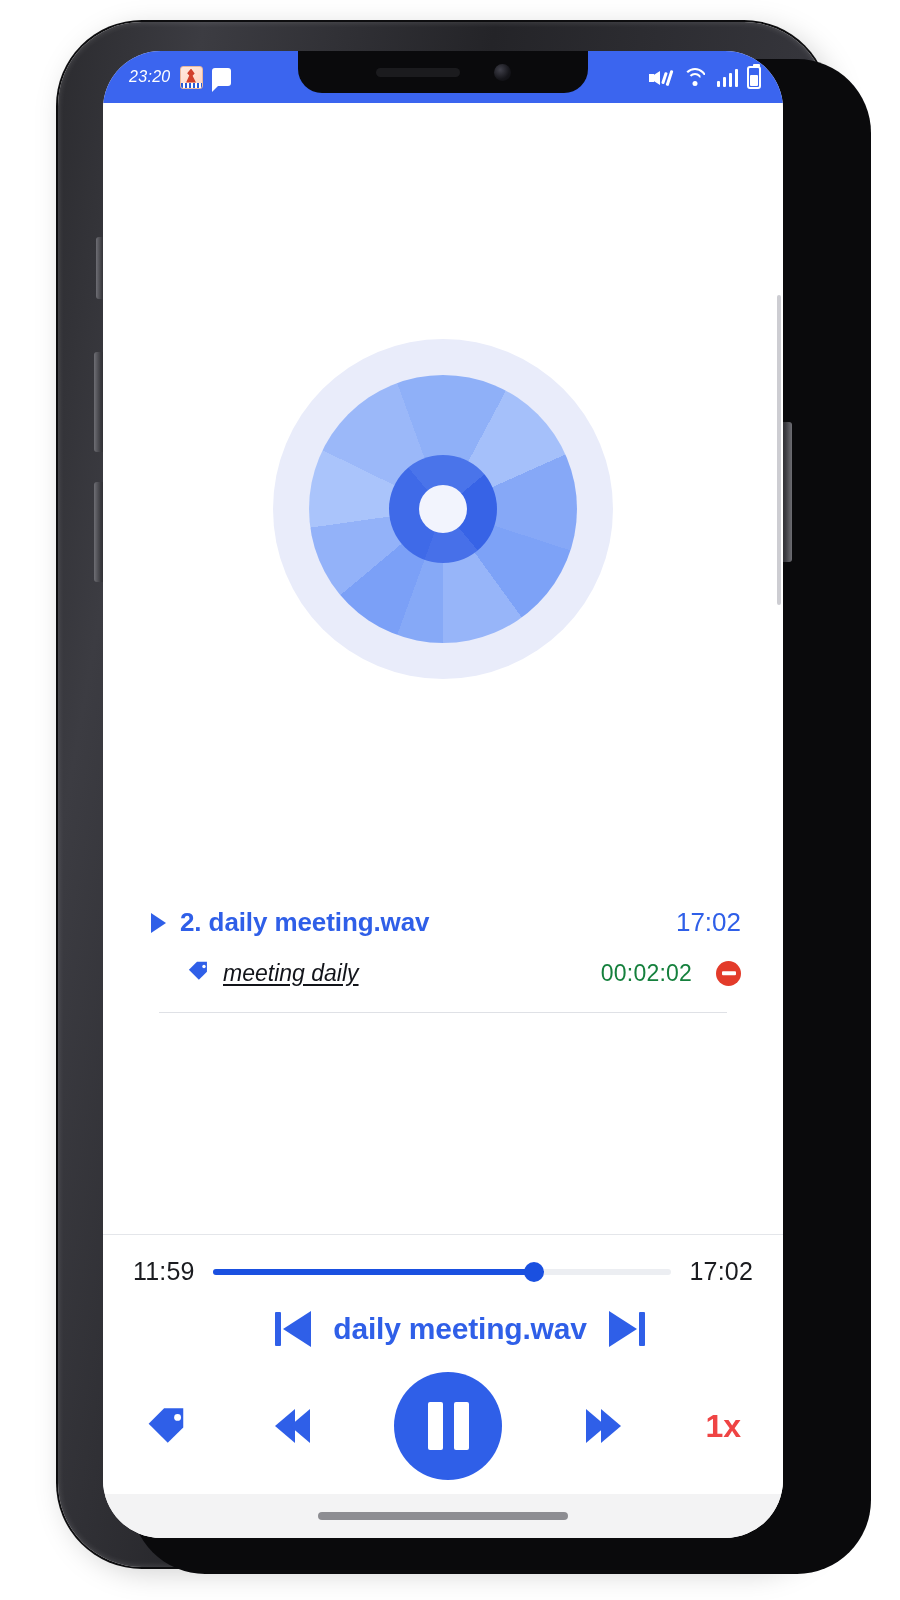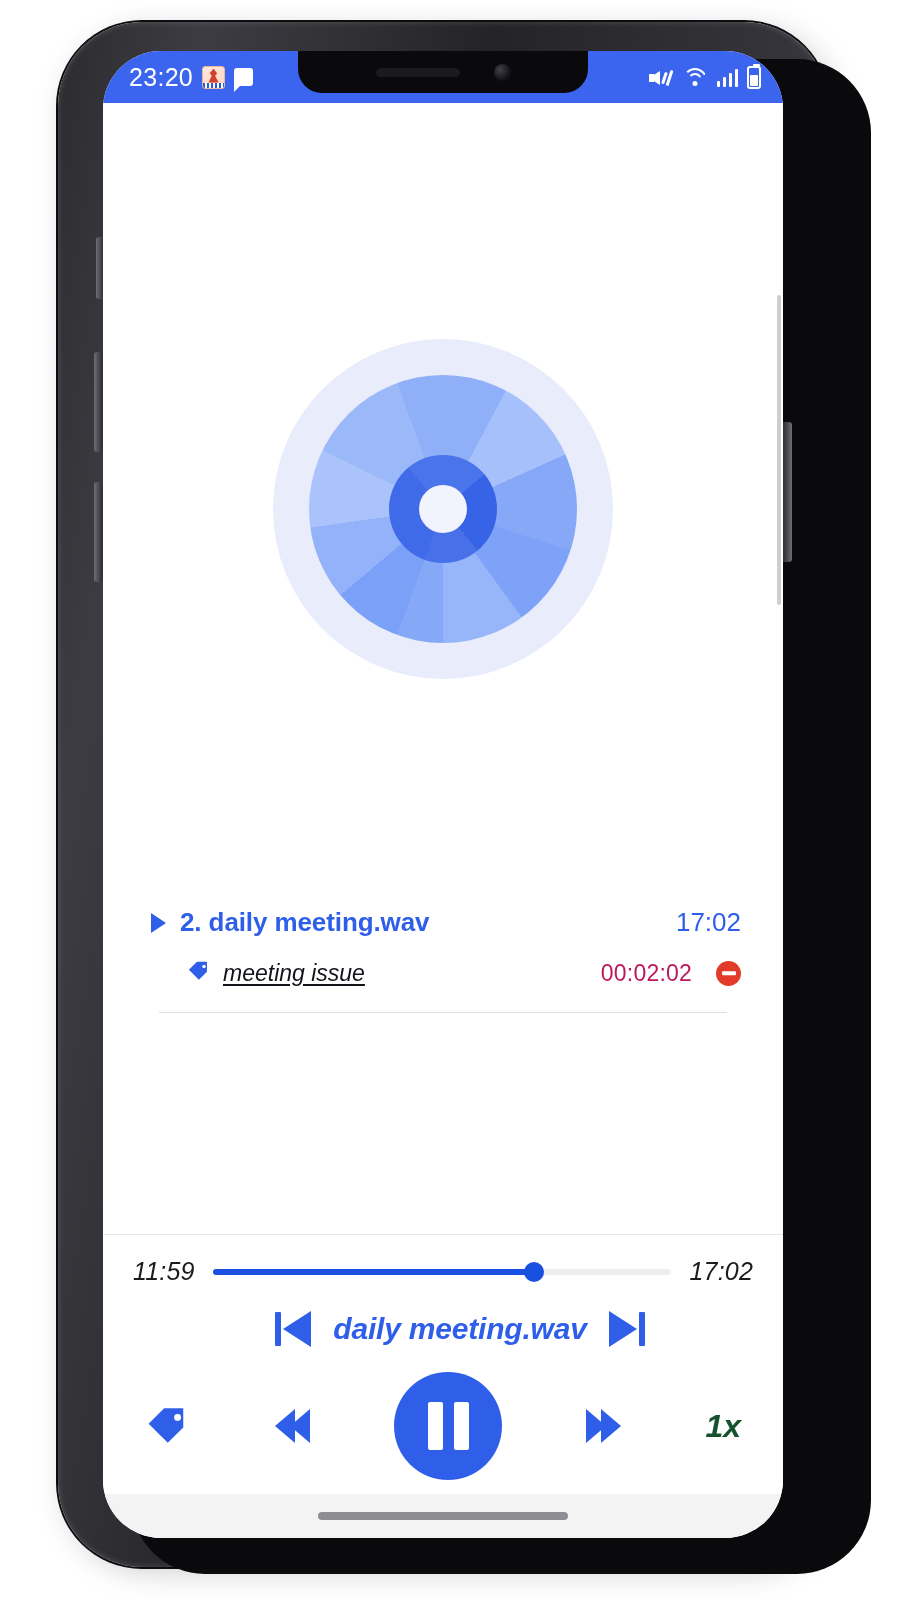--- a/index.html
+++ b/index.html
@@ -78,24 +78,25 @@
     background: #3b65ef;
     flex: 0 0 auto;
     display: flex;
     align-items: center;
     justify-content: space-between;
     padding: 0 22px 0 26px;
     color: #ffffff;
   }
   .status-left { display: flex; align-items: center; gap: 9px; }
   .status-time {
-    font-size: 25px;
+    font-size: 16px;
     font-weight: 400;
     letter-spacing: 0.3px;
     color: #ffffff;
+    font-style: italic;
   }
   .app-mini-icon {
     width: 23px; height: 23px;
     border-radius: 3px;
     background: linear-gradient(145deg,#ffe9e0,#ffd2bd);
     position: relative; overflow: hidden;
     border: 1px solid #e9b79c;
   }
   .app-mini-icon::before {
     content: "";
@@ -344,21 +345,21 @@
   .bm-label {
     flex: 1 1 auto;
     font-size: 23px;
     font-style: italic;
     color: #12141a;
     text-decoration: underline;
     text-underline-offset: 3px;
   }
   .bm-time {
     font-size: 23px;
-    color: #be185d;
+    color: #15803d;
     margin-right: 12px;
     letter-spacing: 0.2px;
   }
   .bm-del {
     width: 25px; height: 25px;
     flex: 0 0 auto;
     border-radius: 50%;
     background: #e33b2a;
     position: relative;
     cursor: pointer;
@@ -385,21 +386,20 @@
     background: #cdcdd2;
     cursor: pointer;
   }
 
   
   .playerbar {
     flex: 0 0 auto;
     border-top: 1px solid #e4e6ea;
     background: #ffffff;
     padding: 22px 0 14px 0;
-    font-style: italic;
   }
   .seek-row {
     display: flex;
     align-items: center;
     gap: 18px;
     padding: 0 30px;
   }
   .seek-time {
     font-size: 25px;
     color: #1b1c20;
@@ -503,21 +503,21 @@
     gap: 11px;
     cursor: pointer;
   }
   .pause-bar {
     width: 15px; height: 48px;
     background: #ffffff; border-radius: 2px;
   }
   .speed-btn {
     font-size: 32px;
     font-weight: bold;
-    color: #14532d;
+    color: #ef4444;
     cursor: pointer;
   }
 
   
   .home-area {
     flex: 0 0 auto;
     height: 44px;
     background: #f3f3f4;
     display: flex;
     align-items: center;
@@ -596,21 +596,21 @@
           <span class="track-dur">17:02</span>
         </div>
 
         <div class="bm-row">
           <span>
             <svg width="24" height="24" viewBox="0 0 24 24" fill="#2f5fe8">
               <path d="M2 13.5 L10.5 5 L21 5 L21 15.5 L12.5 24 Z" transform="translate(0,-2) scale(0.95)"></path>
               <circle cx="17" cy="7.5" r="1.7" fill="#ffffff"></circle>
             </svg>
           </span>
-          <span class="bm-label">meeting issue</span>
+          <span class="bm-label">meeting daily</span>
           <span class="bm-time">00:02:02</span>
           <span class="bm-del"></span>
         </div>
 
 
         <div class="list-divider"></div>
       </div>
 
       <div class="scroll-track"></div>
     </div>

